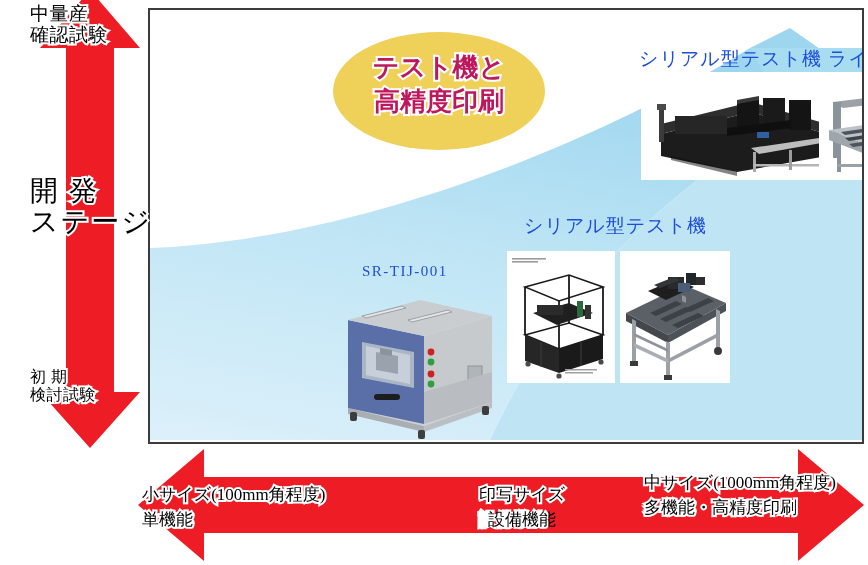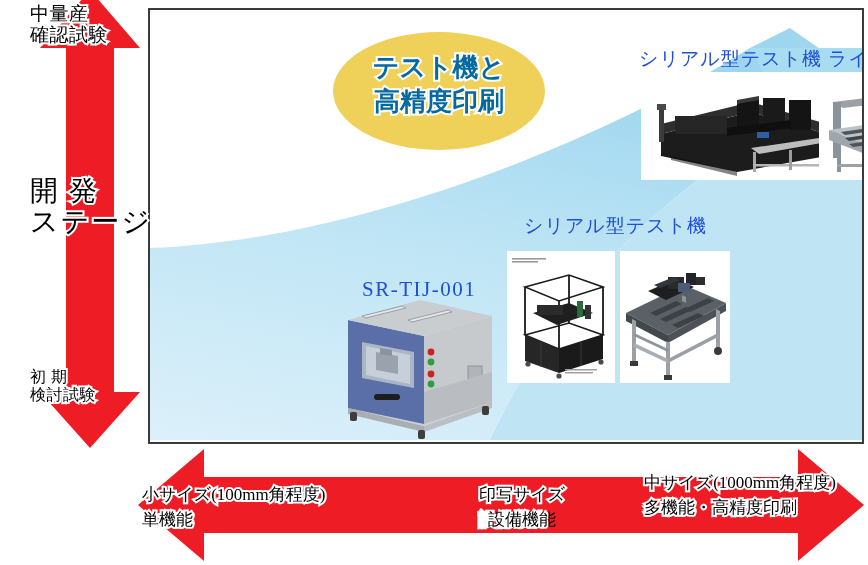--- a/index.html
+++ b/index.html
@@ -108,21 +108,21 @@
     position: absolute;
     left: 183px;
     top: 40px;
     width: 212px;
     text-align: center;
     z-index: 6;
     font-family: "DejaVu Sans", "Liberation Sans", sans-serif;
     font-weight: bold;
     font-size: 26px;
     line-height: 1.32;
-    color: #0369a1;
+    color: #be185d;
     -webkit-text-stroke: 4px #ffffff;
     paint-order: stroke fill;
     pointer-events: none;
   }
   .title-line { display: block; }
 
   
   .photo {
     position: absolute;
     background: #ffffff;
@@ -146,22 +146,22 @@
     font-family: "Liberation Serif", "DejaVu Serif", serif;
     font-size: 19px;
     letter-spacing: 1px;
     white-space: nowrap;
     pointer-events: none;
   }
   .cap-serial-top { left: 489px; top: 36px; }
   .cap-line-top   { left: 678px; top: 36px; }
   .cap-serial-mid { left: 374px; top: 203px; }
   .cap-srtij {
-    left: 212px; top: 267px;
-    font-size: 21px;
+    left: 212px; top: 253px;
+    font-size: 15px;
     letter-spacing: 1.5px;
   }
 
   
   .h-arrow {
     position: absolute;
     left: 138px;
     top: 445px;
     width: 726px;
     height: 120px;

